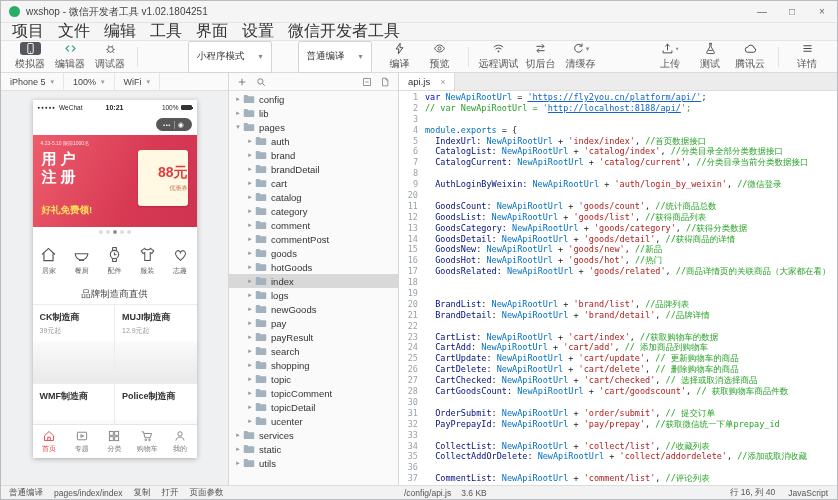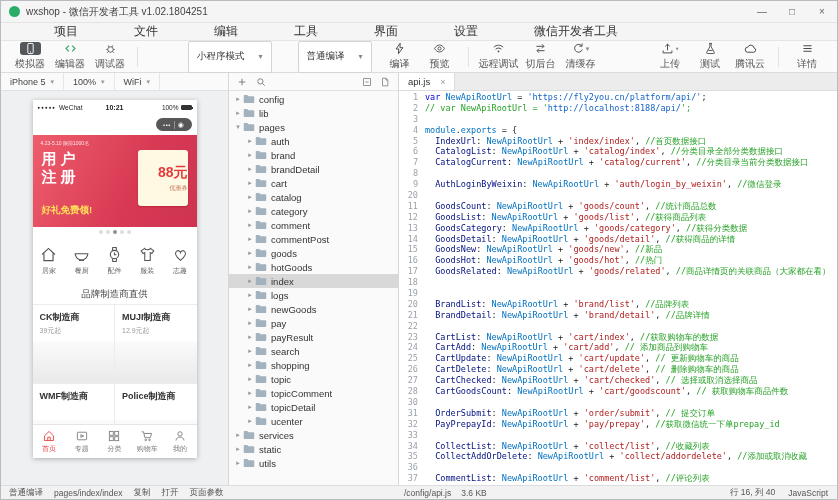--- a/index.html
+++ b/index.html
@@ -9,21 +9,21 @@
 
   
   .titlebar { height:22px; background:#f5f5f6; border-bottom:1px solid #e4e4e4; display:flex; align-items:center; padding-left:8px; flex-shrink:0; }
   .app-icon { width:11px; height:11px; border-radius:50%; background:#2aae67; margin-right:6px; flex-shrink:0; }
   .win-title { font-size:10px; color:#444; }
   .win-controls { margin-left:auto; display:flex; height:100%; }
   .win-controls span { width:30px; display:flex; align-items:center; justify-content:center; font-size:10px; color:#666; }
 
   
   .menubar { height:18px; background:#f5f5f6; border-bottom:1px solid #e4e4e4; display:flex; align-items:center; padding-left:4px; flex-shrink:0; }
-  .menu-item { font-size:12px; padding:0 7px; color:#333;margin-left:42px; }
+  .menu-item { font-size:16px; padding:0 7px; color:#333; }
 
   
   .toolbar { height:32px; background:#fafafa; border-bottom:1px solid #dcdcdc; display:flex; align-items:center; padding:0 10px; flex-shrink:0; }
   .tb-group { display:flex; gap:2px; }
   .tb-toggle { width:38px; display:flex; flex-direction:column; align-items:center; justify-content:center; }
   .icn-box { width:21px; height:13px; border-radius:3px; display:flex; align-items:center; justify-content:center; color:#555; }
   .tb-toggle.active .icn-box { background:#54575c; color:#fff; }
   .tb-lab { font-size:10px; color:#555; margin-top:2px; white-space:nowrap; }
   .tb-sep { width:1px; height:20px; background:#e2e2e2; margin:0 8px; flex-shrink:0; }
   .tb-select { height:32px; border:1px solid #d4d4d4; background:#fff; border-radius:2px; display:flex; align-items:center; padding:0 8px; font-size:9.5px; color:#333; white-space:nowrap; }
@@ -103,21 +103,21 @@
   .tab-close { font-size:9px; color:#999; }
   .code { flex:1; overflow:hidden; font-family:"DejaVu Sans Mono",monospace; font-size:8.5px; line-height:10.9px; padding-top:1px; }
   .code-row { display:flex; height:10.9px; }
   .gut { width:26px; text-align:right; padding-right:7px; color:#9ba3ab; flex-shrink:0; }
   .cl { white-space:pre; }
   .tok-k { color:#0000e0; }
   .tok-v { color:#0070c1; }
   .tok-key { color:#001080; }
   .tok-s { color:#b02020; }
   .tok-c { color:#28a228; }
-  .tok-u { color:#1464c8; }
+  .tok-u { color:#1464c8; text-decoration:underline; }
   .tok-p { color:#222; }
 
   
   .statusbar { height:14px; background:#f2f2f2; border-top:1px solid #ddd; position:relative; font-size:8.5px; color:#555; flex-shrink:0; }
   .sb-left { position:absolute; left:8px; top:0; height:100%; display:flex; align-items:center; gap:11px; }
   .sb-file { position:absolute; left:403px; top:0; height:100%; display:flex; align-items:center; gap:10px; }
   .sb-right { position:absolute; right:9px; top:0; height:100%; display:flex; align-items:center; gap:13px; }
 </style>
 </head>
 <body>

